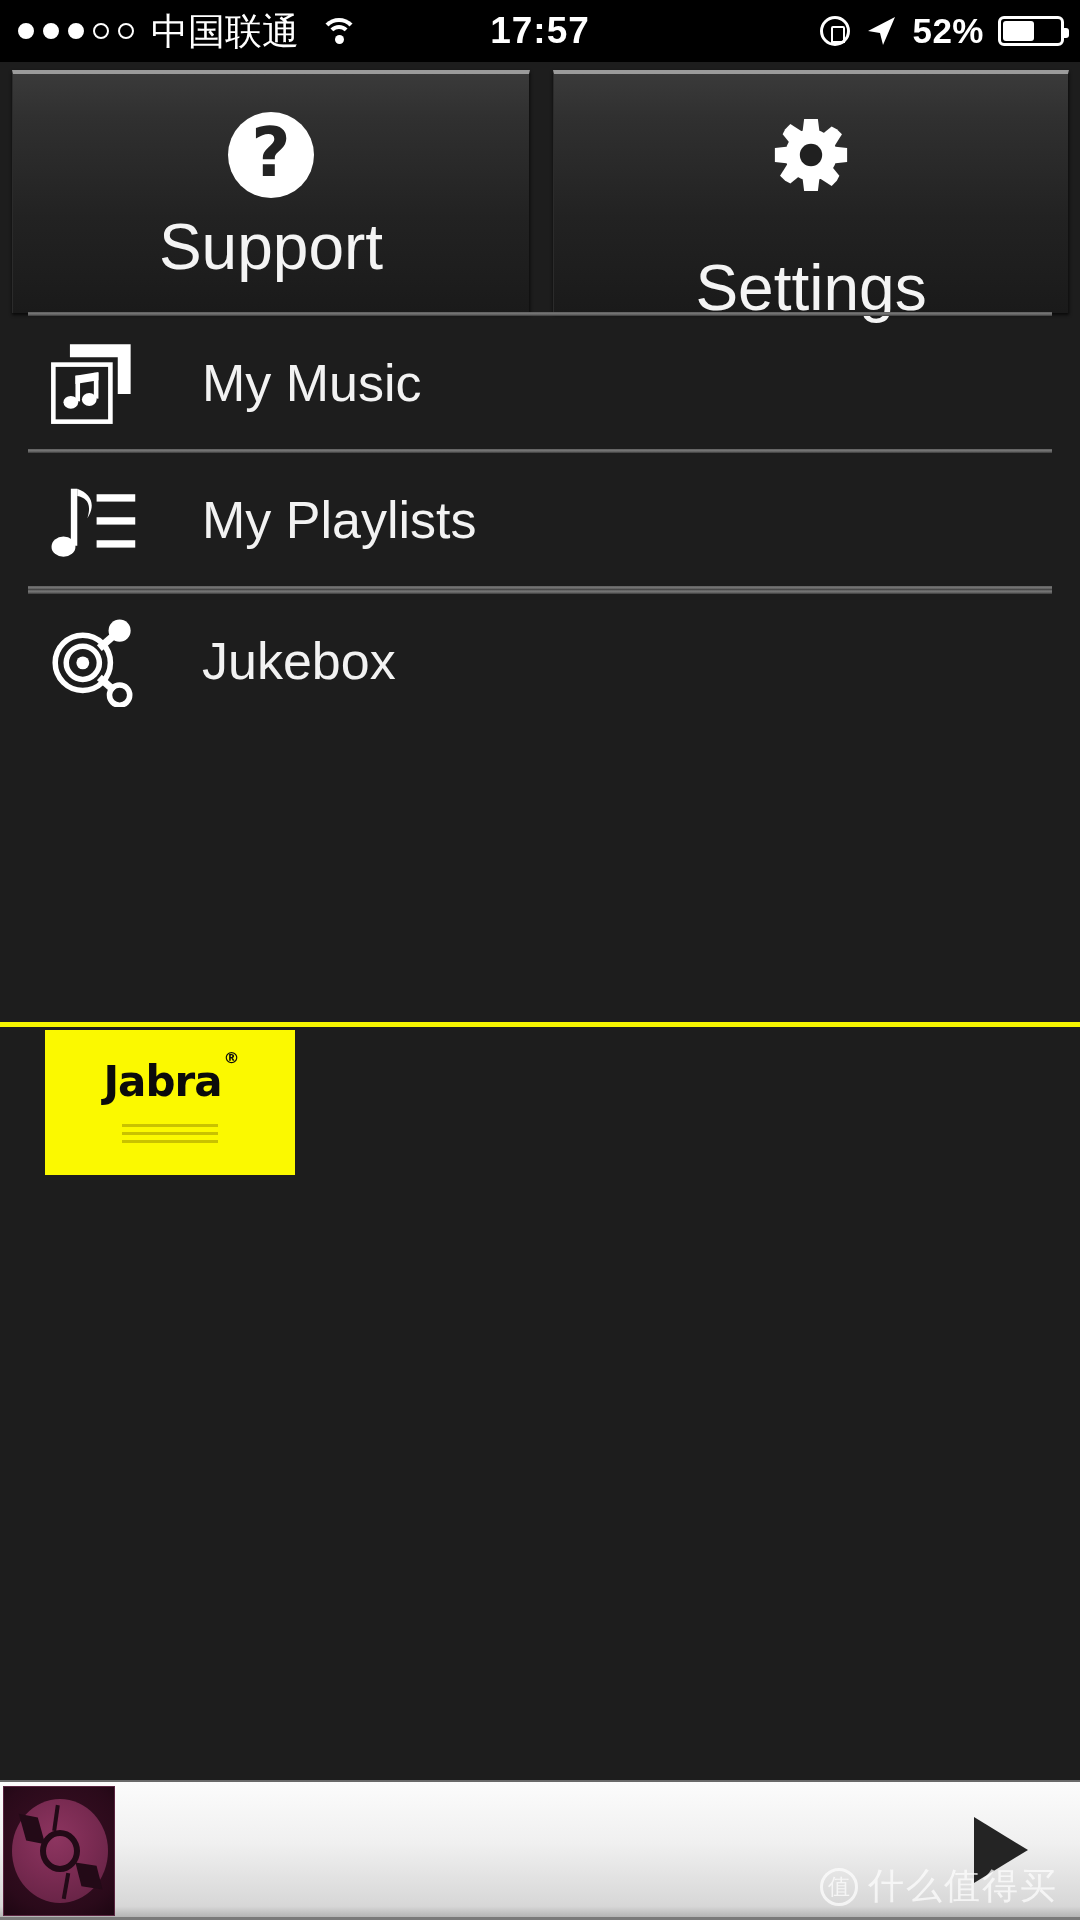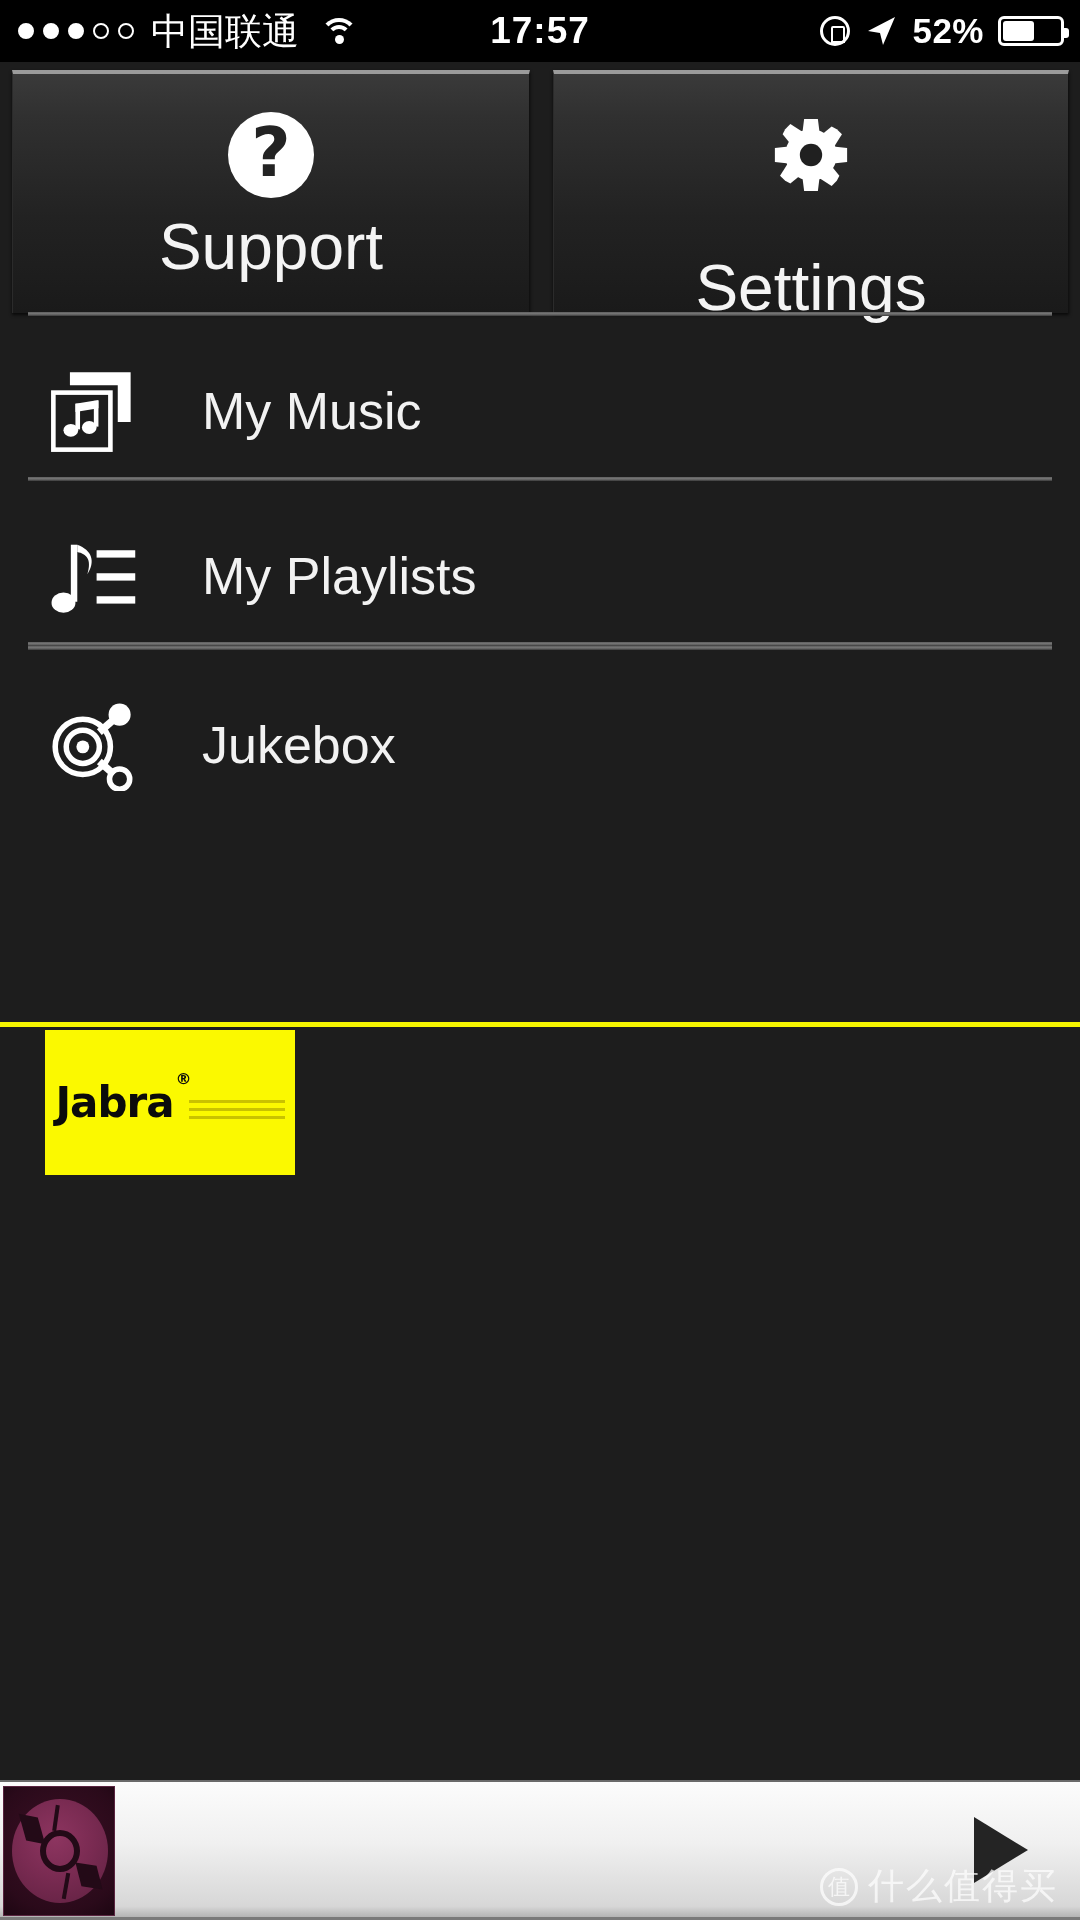--- a/index.html
+++ b/index.html
@@ -57,28 +57,28 @@
                letter-spacing:0px; }
 
   .qmark{ width:86px; height:86px; border-radius:50%; background:#fff; position:relative;
           display:flex; align-items:center; justify-content:center; }
   .qmark span{ color:#232323; font-size:68px; font-weight:bold; line-height:1; margin-top:-4px;
                font-family:"DejaVu Sans",sans-serif; }
 
   
   .menu{ position:absolute; left:0; top:312px; width:1080px; }
   .sep{ height:4px; margin:0 28px; background:linear-gradient(to bottom,#5f5f5f,#777 45%,#3a3a3a); }
-  .row{ height:133px; display:flex; align-items:center; padding-left:44px;margin-top:28px; }
+  .row{ height:133px; display:flex; align-items:center; padding-left:44px; }
   .row .ico{ width:96px; height:96px; display:flex; align-items:center; justify-content:center; flex:0 0 96px; }
   .row .txt{ margin-left:62px; font-size:52px; color:#f2f2f2; letter-spacing:0px; }
 
   
   .adline{ position:absolute; left:0; top:1022px; width:1080px; height:5px; background:#f5f500; }
   .ad{ position:absolute; left:45px; top:1030px; width:250px; height:145px; background:#fbf900;
-       display:flex; align-items:center; justify-content:center; }
+       display:flex; flex-direction:column; align-items:center; justify-content:center; }
   .ad .logo{ font-size:42px; font-weight:bold; color:#0b0b0b; letter-spacing:-1px;
              font-family:"DejaVu Sans",sans-serif; position:relative; }
   .ad .logo sup{ font-size:16px; position:relative; top:-18px; left:2px; }
   .ad .bars{ margin-top:18px; width:96px; }
   .ad .bars i{ display:block; height:3px; background:#c9c200; margin-bottom:5px; }
 
   
   .player{ position:absolute; left:0; bottom:0; width:1080px; height:140px;
            background:linear-gradient(to bottom,#fcfcfc 0%,#f0f0f0 45%,#d7d7d7 92%,#b4b4b4 100%);
            border-top:2px solid #6a6a6a; border-bottom:3px solid #7a7a7a; }

